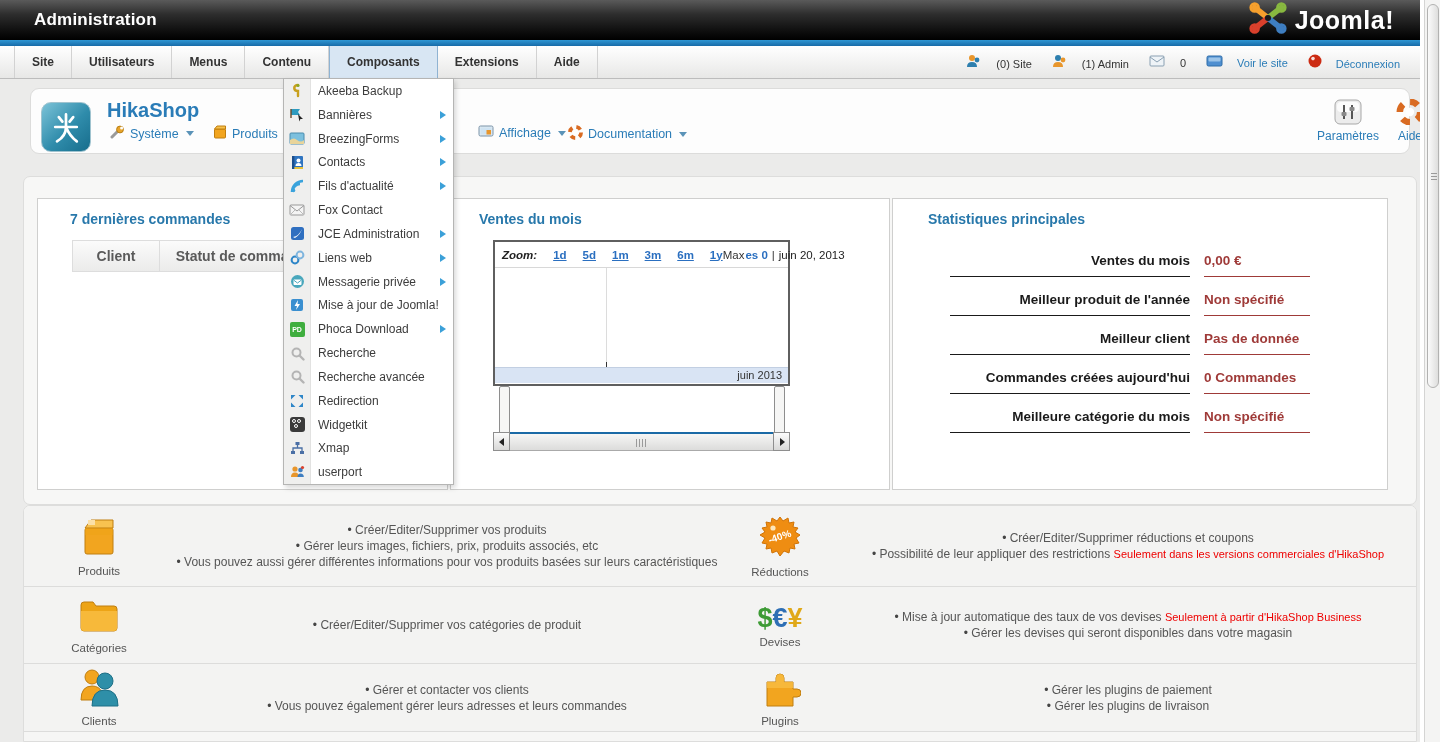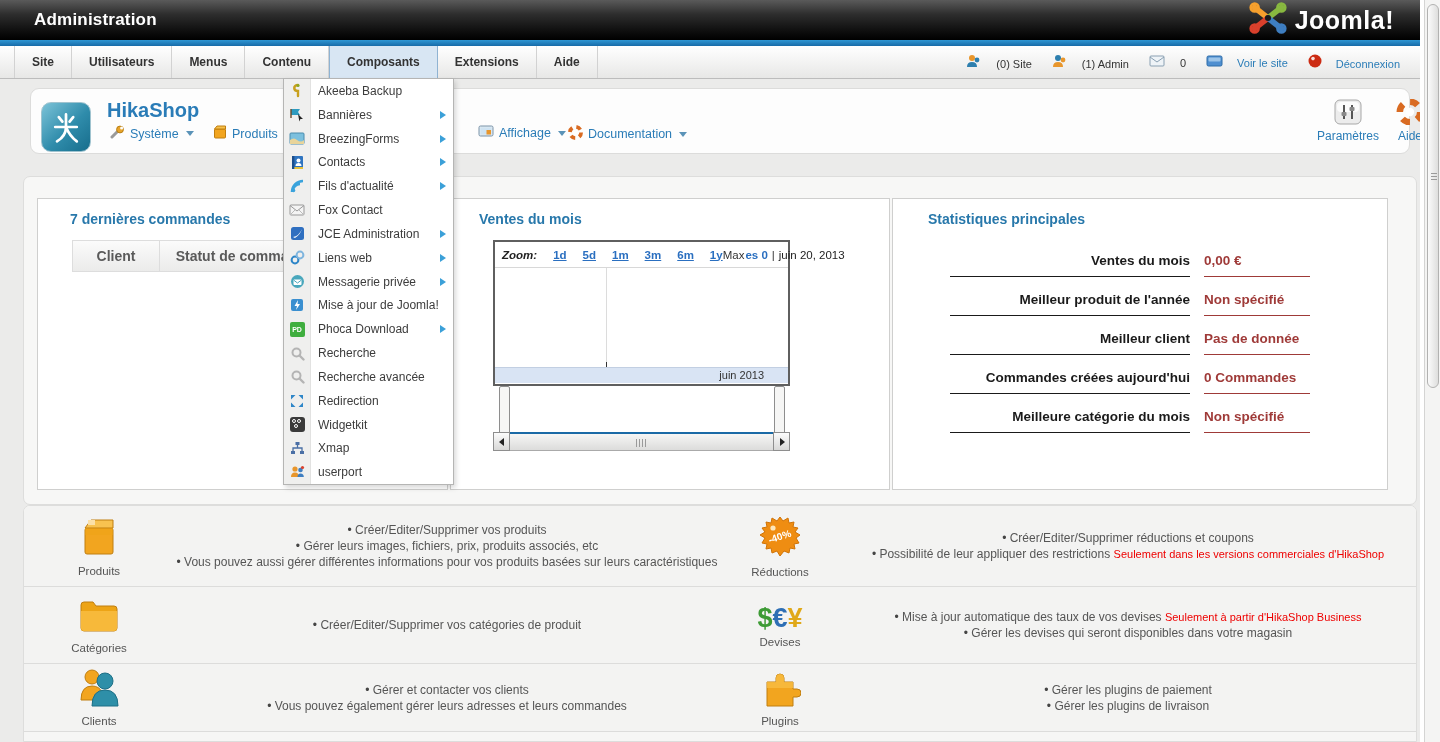--- a/index.html
+++ b/index.html
@@ -69,21 +69,21 @@
     padding:0 7px; font-size:11.5px; color:#222; white-space:nowrap; }
   #chart-zoomrow .zlabel { font-weight:bold;font-style:italic; }
   .zlink { color:#2a6fc0; text-decoration:underline; margin-left:16px; font-weight:bold; }
   .zmax { color:#333; }
   .zoverlay { color:#2a6fc0; font-weight:bold; margin-left:1px; }
   .zsep { margin:0 4px; color:#333; }
   #chart-plot { position:relative; height:99px; }
   #plot-gridline { position:absolute; left:38%; top:0; width:1px; height:100%; background:#dcdcdc; }
   #plot-tick { position:absolute; left:38%; bottom:0; width:1px; height:5px; background:#333; }
   #chart-band { height:16px; background:#d9e4f4; border-top:1px solid #c2cfe2; text-align:right;
-    padding-right:24px; font-size:11px; color:#333; line-height:15px; }
+    padding-right:6px; font-size:11px; color:#333; line-height:15px; }
   .nav-handle { position:absolute; top:386px; width:11px; height:52px; background:#f6f6f5;
     border:1px solid #8e8e8e; border-radius:2px; }
   #hscroll { position:absolute; left:493px; top:432px; width:297px; height:19px; display:flex; }
   .hs-btn { width:17px; height:19px; background:linear-gradient(#fcfcfc,#d8d8d7);
     border:1px solid #8e8e8e; position:relative; }
   .tri-l, .tri-r { position:absolute; top:5px; width:0; height:0;
     border-top:4px solid transparent; border-bottom:4px solid transparent; }
   .tri-l { left:5px; border-right:5px solid #222; }
   .tri-r { left:6px; border-left:5px solid #222; }
   #hs-track { flex:1; background:linear-gradient(#f6f6f5,#dcdcdb); border-top:2px solid #1a6aa6;

